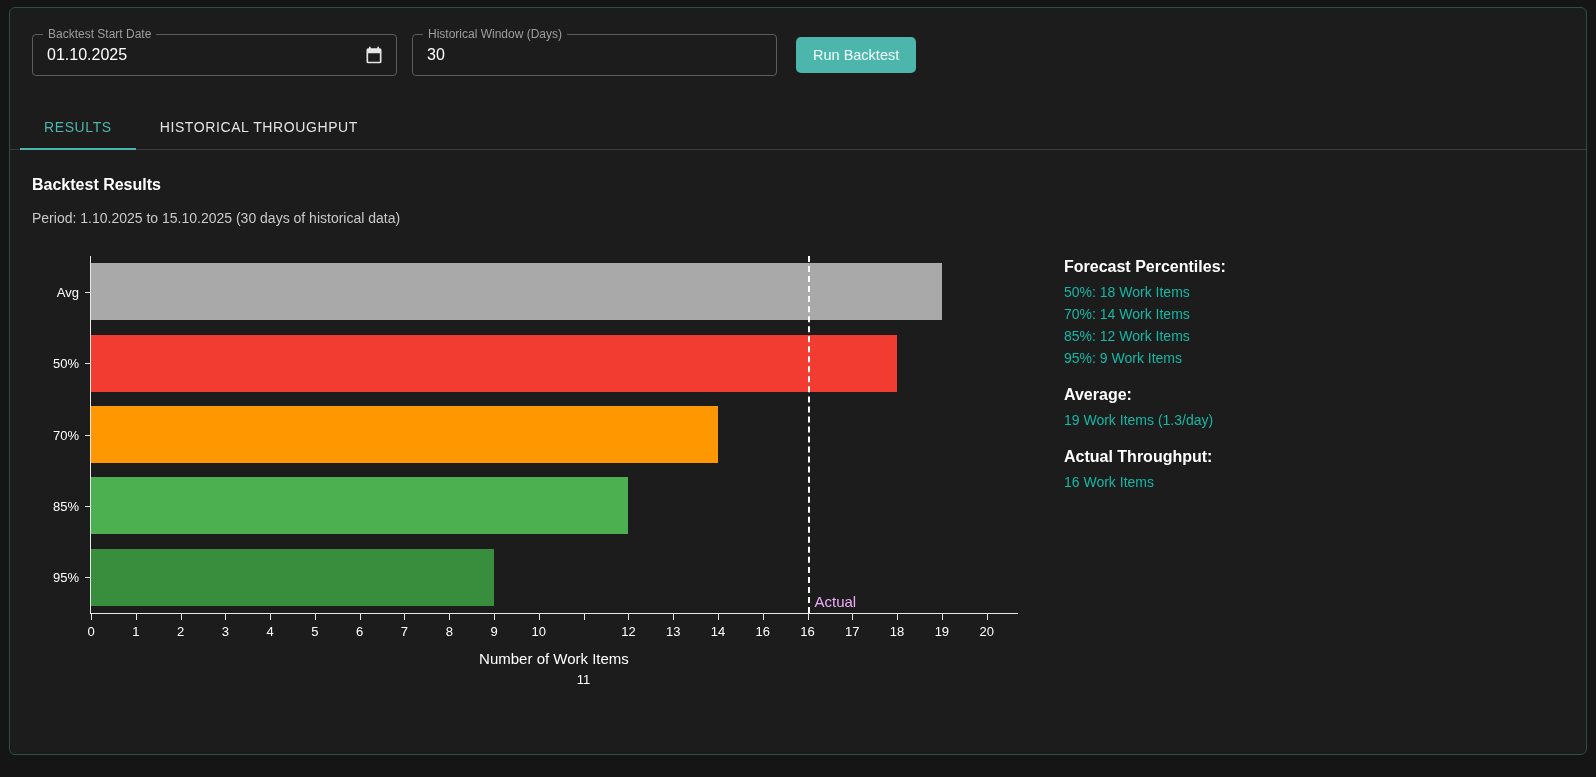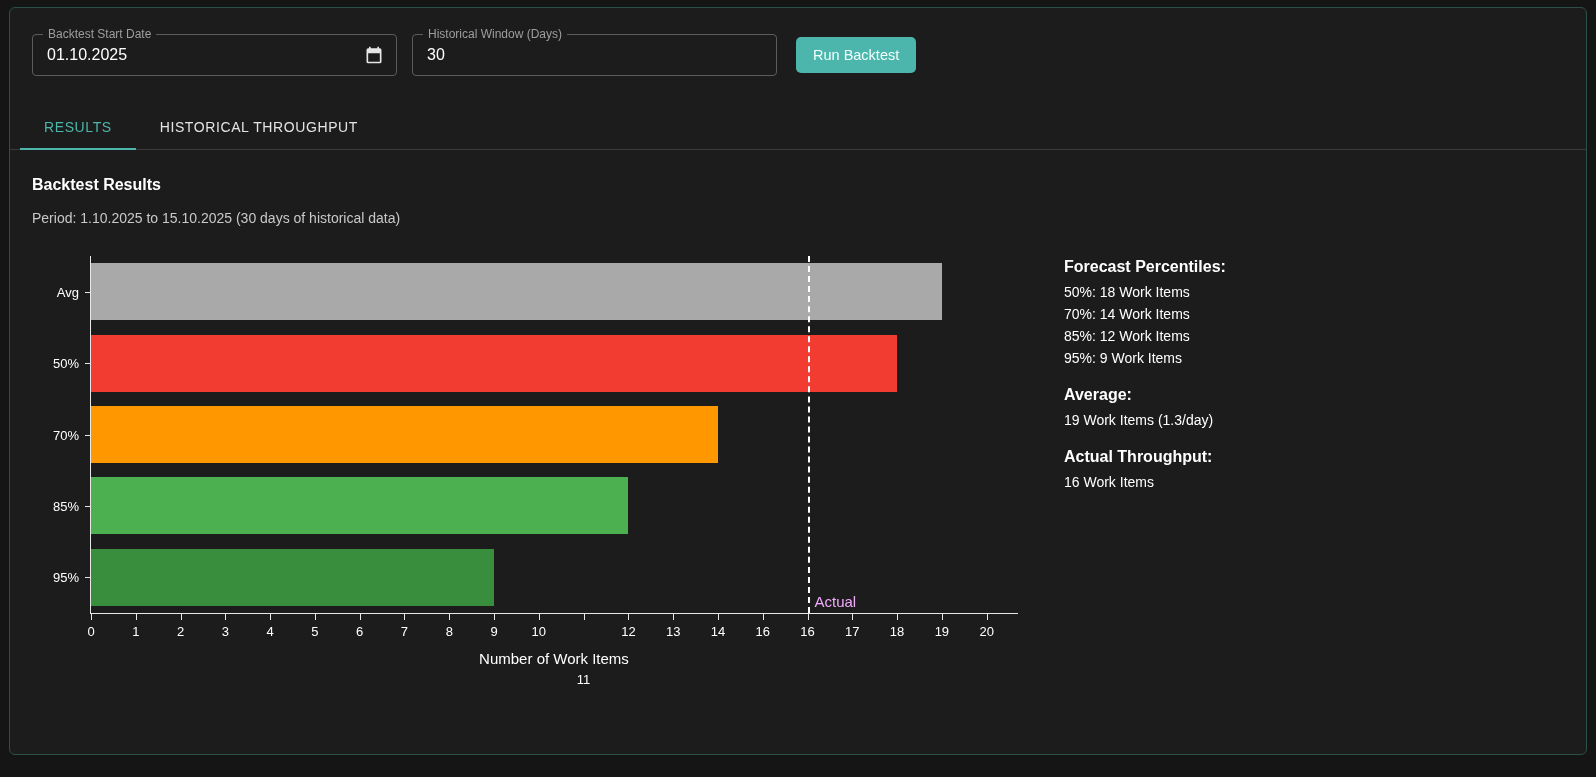--- a/index.html
+++ b/index.html
@@ -75,21 +75,21 @@
   .xtick-label {
     position:absolute; top:calc(100% + 11px); transform:translateX(-50%);
     color:#fff; font-size:13px;
   }
   .vline { position:absolute; top:0; bottom:0; width:0; border-left:2px dashed #fff; }
   .vline-label { position:absolute; bottom:3px; color:#f0abfc; font-size:15px; white-space:nowrap; }
   .xlabel { margin-left:58px; width:928px; text-align:center; margin-top:36px; font-size:15px; color:#fff; }
   
   .summary { margin-left:46px; padding-top:2px; }
   .sum-title { font-size:16px; font-weight:bold; color:#fff; margin-bottom:8px; }
-  .sum-line { font-size:14px; color:#ffffff; margin-bottom:6px; }
+  .sum-line { font-size:14px; color:#14b8a6; margin-bottom:6px; }
   .sum-gap { height:14px; }
 </style>
 </head>
 <body>
 
 <div class="card">
 
 
   <div class="form-row">
     <div class="field">

